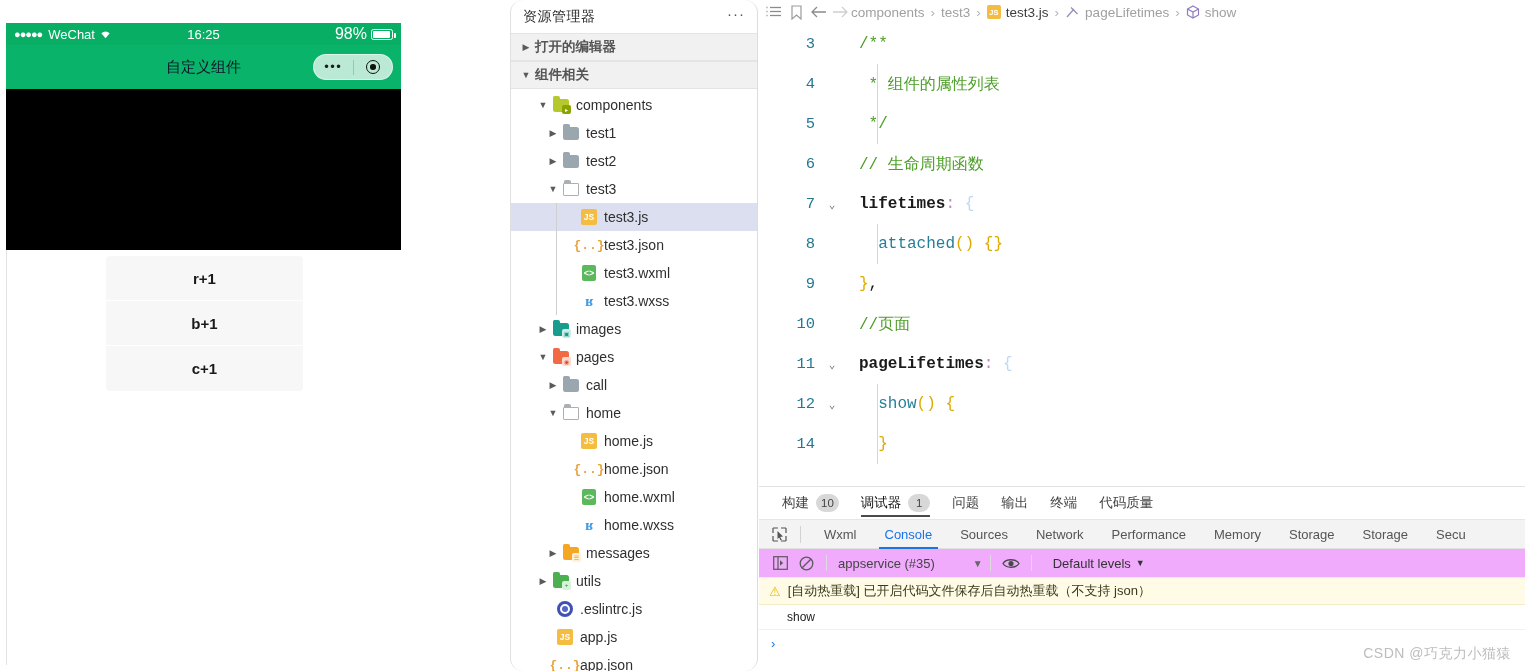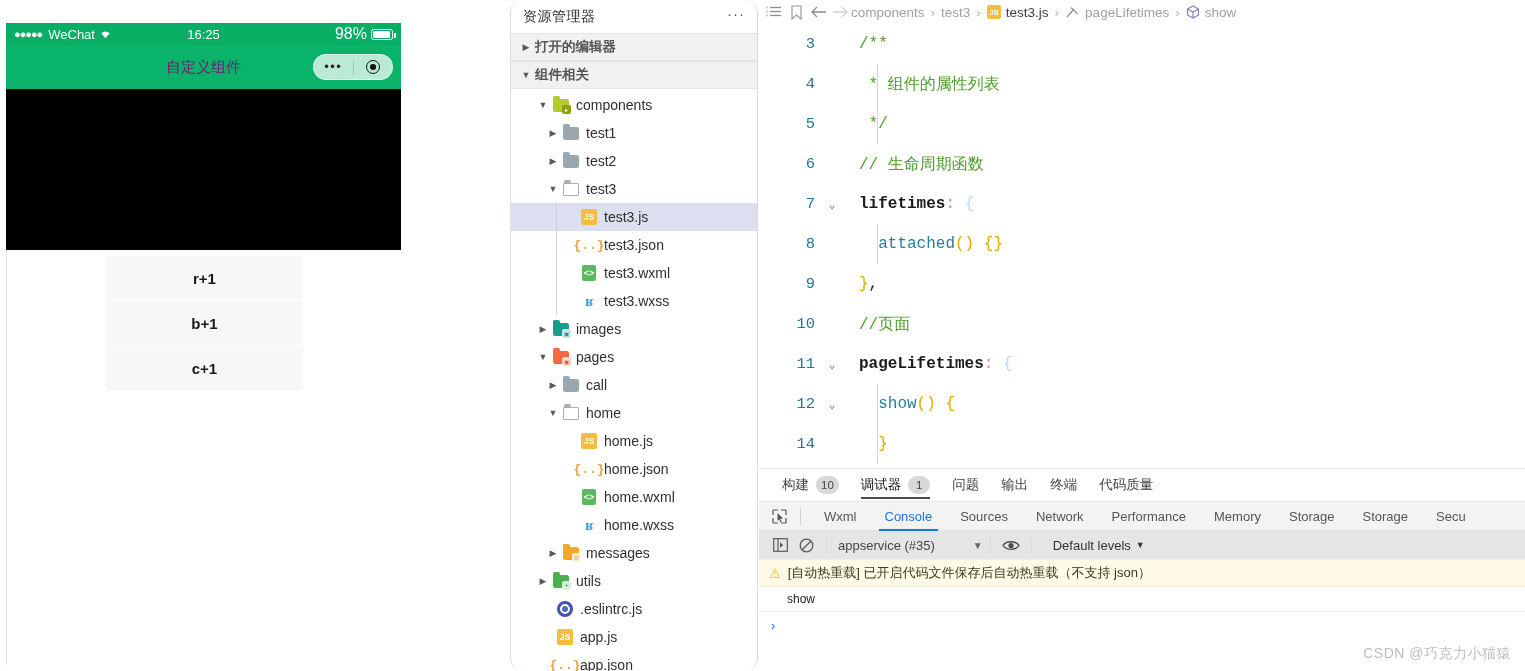--- a/index.html
+++ b/index.html
@@ -25,21 +25,21 @@
   .sb-time { position:absolute; left:0; right:0; text-align:center; font-size:13px; pointer-events:none; }
   .sb-right { margin-left:auto; display:flex; align-items:center; gap:4px; font-size:16px; z-index:2; }
   .battery { width:22px; height:11px; border:1.5px solid #fff; border-radius:2.5px; position:relative; }
   .battery::after { content:""; position:absolute; right:-4px; top:3px; width:2px; height:5px; background:#fff; border-radius:0 1px 1px 0;}
   .battery i { display:block; position:absolute; left:1px; top:1px; bottom:1px; width:85%; background:#fff; border-radius:1px; }
 
   .sim-navbar {
     position:absolute; left:6px; top:45px; width:395px; height:44px;
     background:#09b46a; display:flex; align-items:center; justify-content:center;
   }
-  .sim-navtitle { color:#701a75; font-size:15px; }
+  .sim-navtitle { color:#0f172a; font-size:15px; }
   .sim-caps {
     position:absolute; right:8px; top:9px; width:80px; height:26px;
     background:rgba(255,255,255,.72); border-radius:14px;
     display:flex; align-items:center; border:1px solid rgba(255,255,255,.5);
   }
   .cap-dots { flex:1; text-align:center; font-size:13px; letter-spacing:1.5px; color:#1d1d1d; line-height:0.9;}
   .cap-div { width:1px; height:15px; background:rgba(0,0,0,.16); }
   .cap-target { flex:1; display:flex; align-items:center; justify-content:center; }
   .cap-target span { width:14px;height:14px;border:1.6px solid #111;border-radius:50%;position:relative;display:block;}
   .cap-target span::after{content:"";position:absolute;left:3.2px;top:3.2px;width:5.6px;height:5.6px;background:#111;border-radius:50%;}
@@ -110,35 +110,35 @@
   .tok-p   { color:#c586c0; }
   .tok-str { color:#b45309; }
   .tok-obj { color:#0070c1; }
   .tok-id  { color:#267f99; }
   .tok-plain { color:#1a1a1a; }
   .hl-paren { background:#dfeadf; }
   .cur-line-bd { position:absolute; left:62px; right:0; top:0; height:100%; border-top:1px solid #eeeeee; border-bottom:1px solid #eeeeee; pointer-events:none;}
   .caret { display:inline-block; width:2px; height:22px; background:#000; vertical-align:-4px; }
 
   
-  .panel { position:absolute; left:759px; top:468px; width:766px; height:185px; background:#fff; border-top:1px solid #e3e3e3; }
+  .panel { position:absolute; left:759px; top:486px; width:766px; height:185px; background:#fff; border-top:1px solid #e3e3e3; }
   .ptabs { height:32px; display:flex; align-items:center; padding-left:12px; gap:0; background:#fff; }
   .ptab { display:flex; align-items:center; gap:7px; padding:0 11px; height:32px; font-size:13.5px; color:#444; position:relative; }
   .ptab.active { color:#111; }
   .ptab.active::after { content:""; position:absolute; left:11px; right:11px; bottom:2px; height:2px; background:#4a4a4a; }
   .pcount { background:#d8d8d8; color:#444; border-radius:9px; min-width:22px; height:18px; display:flex; align-items:center; justify-content:center; font-size:11.5px; padding:0 5px; }
 
   .dtabs { height:30px; display:flex; align-items:center; background:#f3f3f3; border-top:1px solid #e6e6e6; border-bottom:1px solid #e0e0e0; padding-left:8px; }
   .dsel { width:24px; display:flex; align-items:center; justify-content:center; color:#555; }
   .dsep { width:1px; height:17px; background:#d2d2d2; margin:0 9px; }
   .dtab { padding:0 14px; height:30px; display:flex; align-items:center; font-size:13px; color:#555; position:relative; }
   .dtab.active { color:#1a73e8; }
   .dtab.active::after { content:""; position:absolute; left:8px; right:8px; bottom:0; height:2px; background:#1a73e8; }
 
-  .ctoolbar { height:29px; display:flex; align-items:center; background:#e5e5e5; border-bottom:1px solid #ececec; padding-left:8px; gap:0; }
+  .ctoolbar { height:29px; display:flex; align-items:center; background:#f0abfc; border-bottom:1px solid #ececec; padding-left:8px; gap:0; }
   .ct-ico { width:26px; display:flex; align-items:center; justify-content:center; color:#5a5a5a; }
   .ct-sep { width:1px; height:16px; background:#dcdcdc; margin:0 7px; }
   .ct-ctx { font-size:13px; color:#444; padding:0 4px; }
   .ct-arrow { color:#666; font-size:10px; margin-left:34px; }
   .ct-filter { width:210px; height:20px; border:1px solid #c9c9c9; border-radius:2px; background:#fff;
                font-size:12.5px; color:#9a9a9a; padding:0 5px; display:flex; align-items:center; margin-left:6px;}
   .ct-levels { margin-left:14px; font-size:13px; color:#333; display:flex; align-items:center; gap:5px;}
 
   .clog-warn { background:#fffbe6; border-bottom:1px solid #f3ecc6; height:27px; display:flex; align-items:center; padding-left:10px; gap:7px; font-size:13px; color:#3b3b1b; }
   .warn-tri { color:#e6b800; font-size:13px; }

